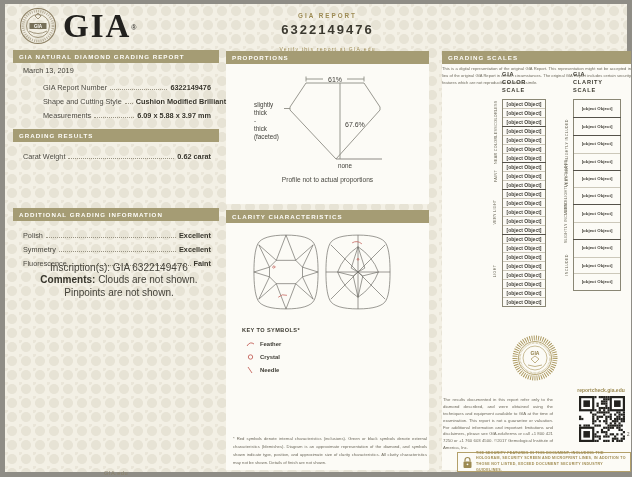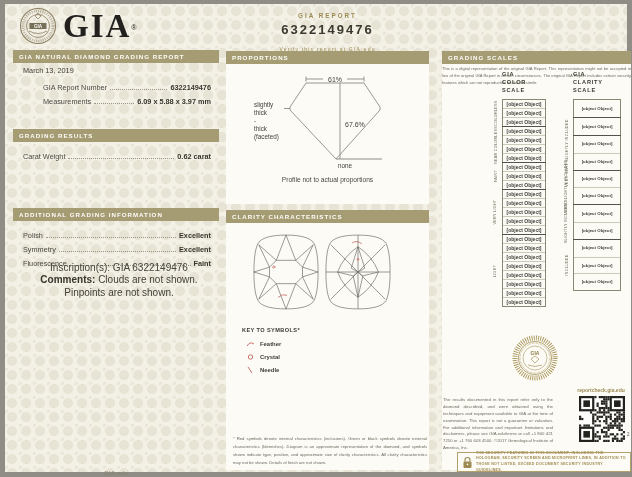--- a/index.html
+++ b/index.html
@@ -102,20 +102,25 @@
       </div>
     <div class="lp-date">March 13, 2019</div>
     <div class="rows" style="top:28px;margin-left:20px;">
 
         <div class="row">
           <span class="lbl">GIA Report Number</span>
           <span class="leader"></span>
           <span class="val">6322149476</span>
         </div>
 
+        <div class="row">
+          <span class="lbl">Shape and Cutting Style</span>
+          <span class="leader"></span>
+          <span class="val">Cushion Modified Brilliant</span>
+        </div>
 
         <div class="row">
           <span class="lbl">Measurements</span>
           <span class="leader"></span>
           <span class="val">6.09 x 5.88 x 3.97 mm</span>
         </div>
       </div>
 
     <div class="bar" style="left:0;top:79px;width:206px;">
         <span>GRADING RESULTS</span>

